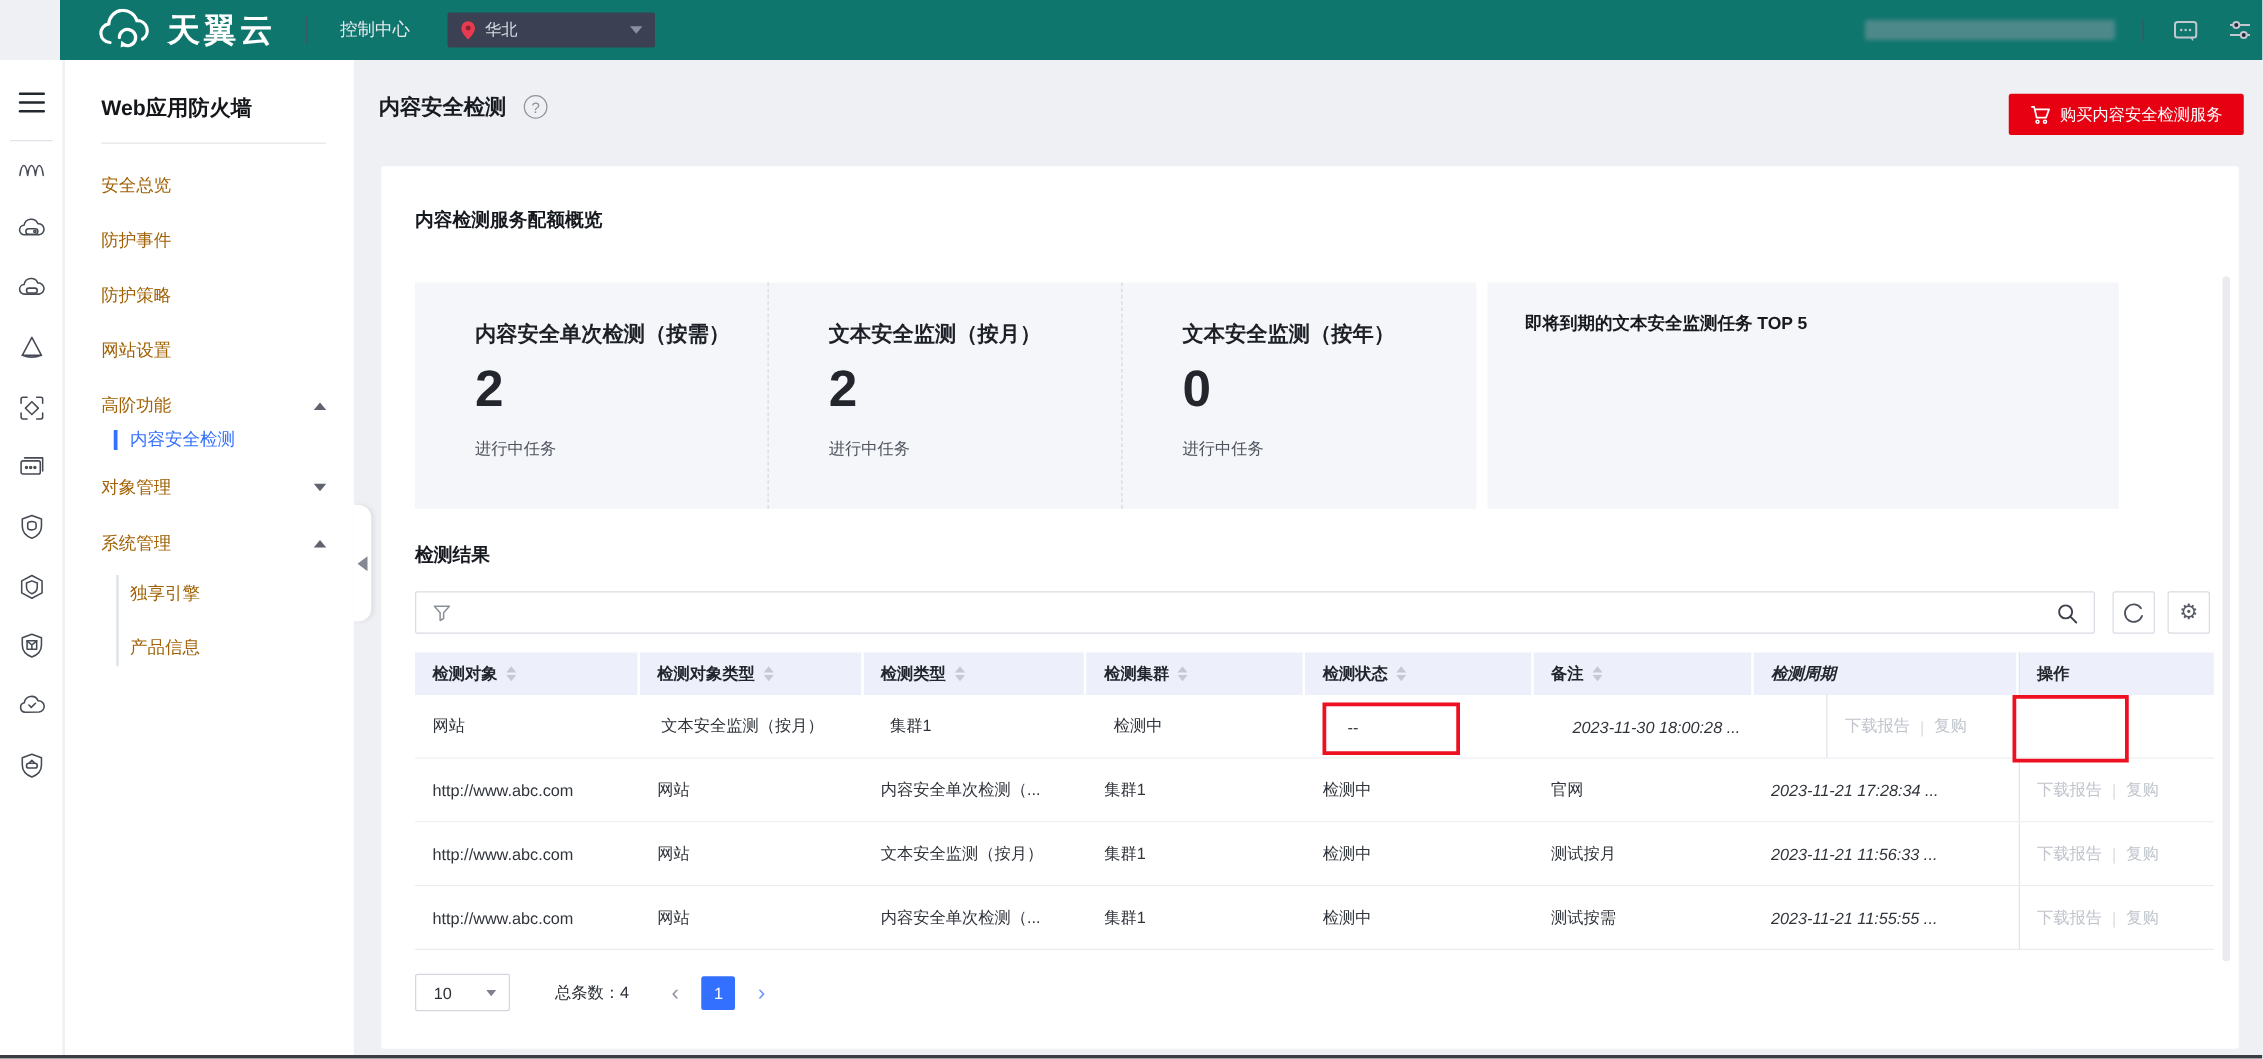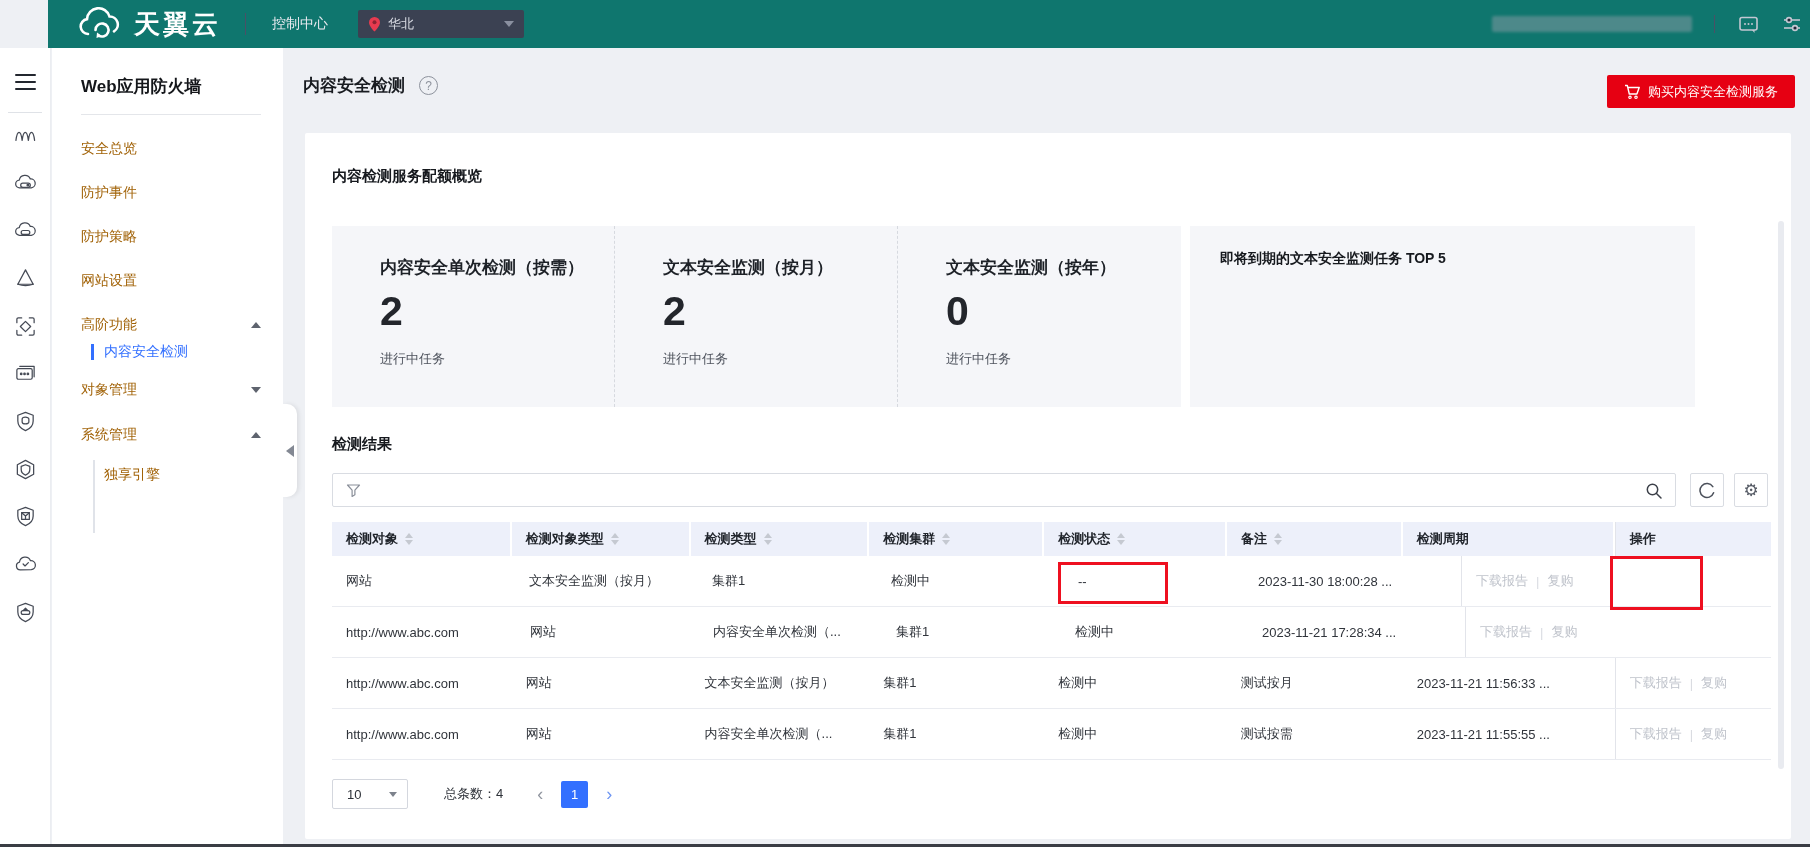--- a/index.html
+++ b/index.html
@@ -77,21 +77,21 @@
   
   .table { position:absolute; left:27px; top:389px; width:1439px; }
   .thead { display:flex; height:34px; background:#edf0fa; }
   .th { display:flex; align-items:center; padding-left:14px; font-size:13px; font-weight:bold; color:#21252c; border-right:2px solid #fff; }
   .th:last-child { border-right:none; }
   .sorter { display:inline-flex; flex-direction:column; gap:2px; margin-left:7px; }
   .sorter .up { width:0; height:0; border-left:4px solid transparent; border-right:4px solid transparent; border-bottom:5px solid #c5c9d1; }
   .sorter .dn { width:0; height:0; border-left:4px solid transparent; border-right:4px solid transparent; border-top:5px solid #c5c9d1; }
   .trow { display:flex; height:51px; border-bottom:1px solid #e9ebf0; background:#fff; }
   .td { display:flex; align-items:center; padding-left:14px; font-size:13px; color:#30343b; }
-  .c1{width:184px;} .c2{width:183px;} .c3{width:183px;} .c4{width:179px;} .c5{width:187px;} .c6{width:180px;} .c7{width:217px;} .c8{width:160px;}
+  .c1{width:184px;} .c2{width:183px;} .c3{width:183px;} .c4{width:179px;} .c5{width:187px;} .c6{width:180px;} .c7{width:217px;font-style:italic;} .c8{width:160px;}
   .td.c8, .th.c8 { border-left:1px solid #e2e4ea; }
   .act-link { color:#bfc3cb; cursor:pointer; }
   .act-sep { color:#d9dce1; margin:0 8px; }
 
   .red-box { position:absolute; border:3px solid #ee1020; z-index:5; }
   .red-box-a { left:753px; top:429px; width:110px; height:42px; }
   .red-box-b { left:1305px; top:423px; width:93px; height:54px; }
   .scroll-track { position:absolute; left:1473px; top:88px; width:6px; height:548px; background:#e9ebf0; border-radius:3px; }
 
   
@@ -265,20 +265,23 @@
         <span class="lbl">对象管理</span>
         <span class="arrow-dn"></span>
       </div>
     <div class="sb-item" style="top:369px">
         <span class="lbl">系统管理</span>
         <span class="arrow-up"></span>
       </div>
     <div class="sub-guide"></div>
     <div class="sb-item sub" style="top:409px">
         <span class="lbl">独享引擎</span>
+      </div>
+    <div class="sb-item sub" style="top:452px">
+        <span class="lbl">产品信息</span>
       </div>
   </div>
 
   <div class="collapse-handle">
       <span class="tri"></span>
     </div>
 
   <div class="content">
     <div class="page-title-row">
       <span class="page-title">内容安全检测</span>
@@ -400,20 +403,21 @@
               <span class="act-sep">|</span>
               <span class="act-link">复购</span>
             </div>
         </div>
         <div class="trow">
           <div class="td c1">http://www.abc.com</div>
           <div class="td c2">网站</div>
           <div class="td c3">内容安全单次检测（...</div>
           <div class="td c4">集群1</div>
           <div class="td c5">检测中</div>
+          <div class="td c6">官网</div>
           <div class="td c7">2023-11-21 17:28:34 ...</div>
           <div class="td c8">
               <span class="act-link">下载报告</span>
               <span class="act-sep">|</span>
               <span class="act-link">复购</span>
             </div>
         </div>
         <div class="trow">
           <div class="td c1">http://www.abc.com</div>
           <div class="td c2">网站</div>

